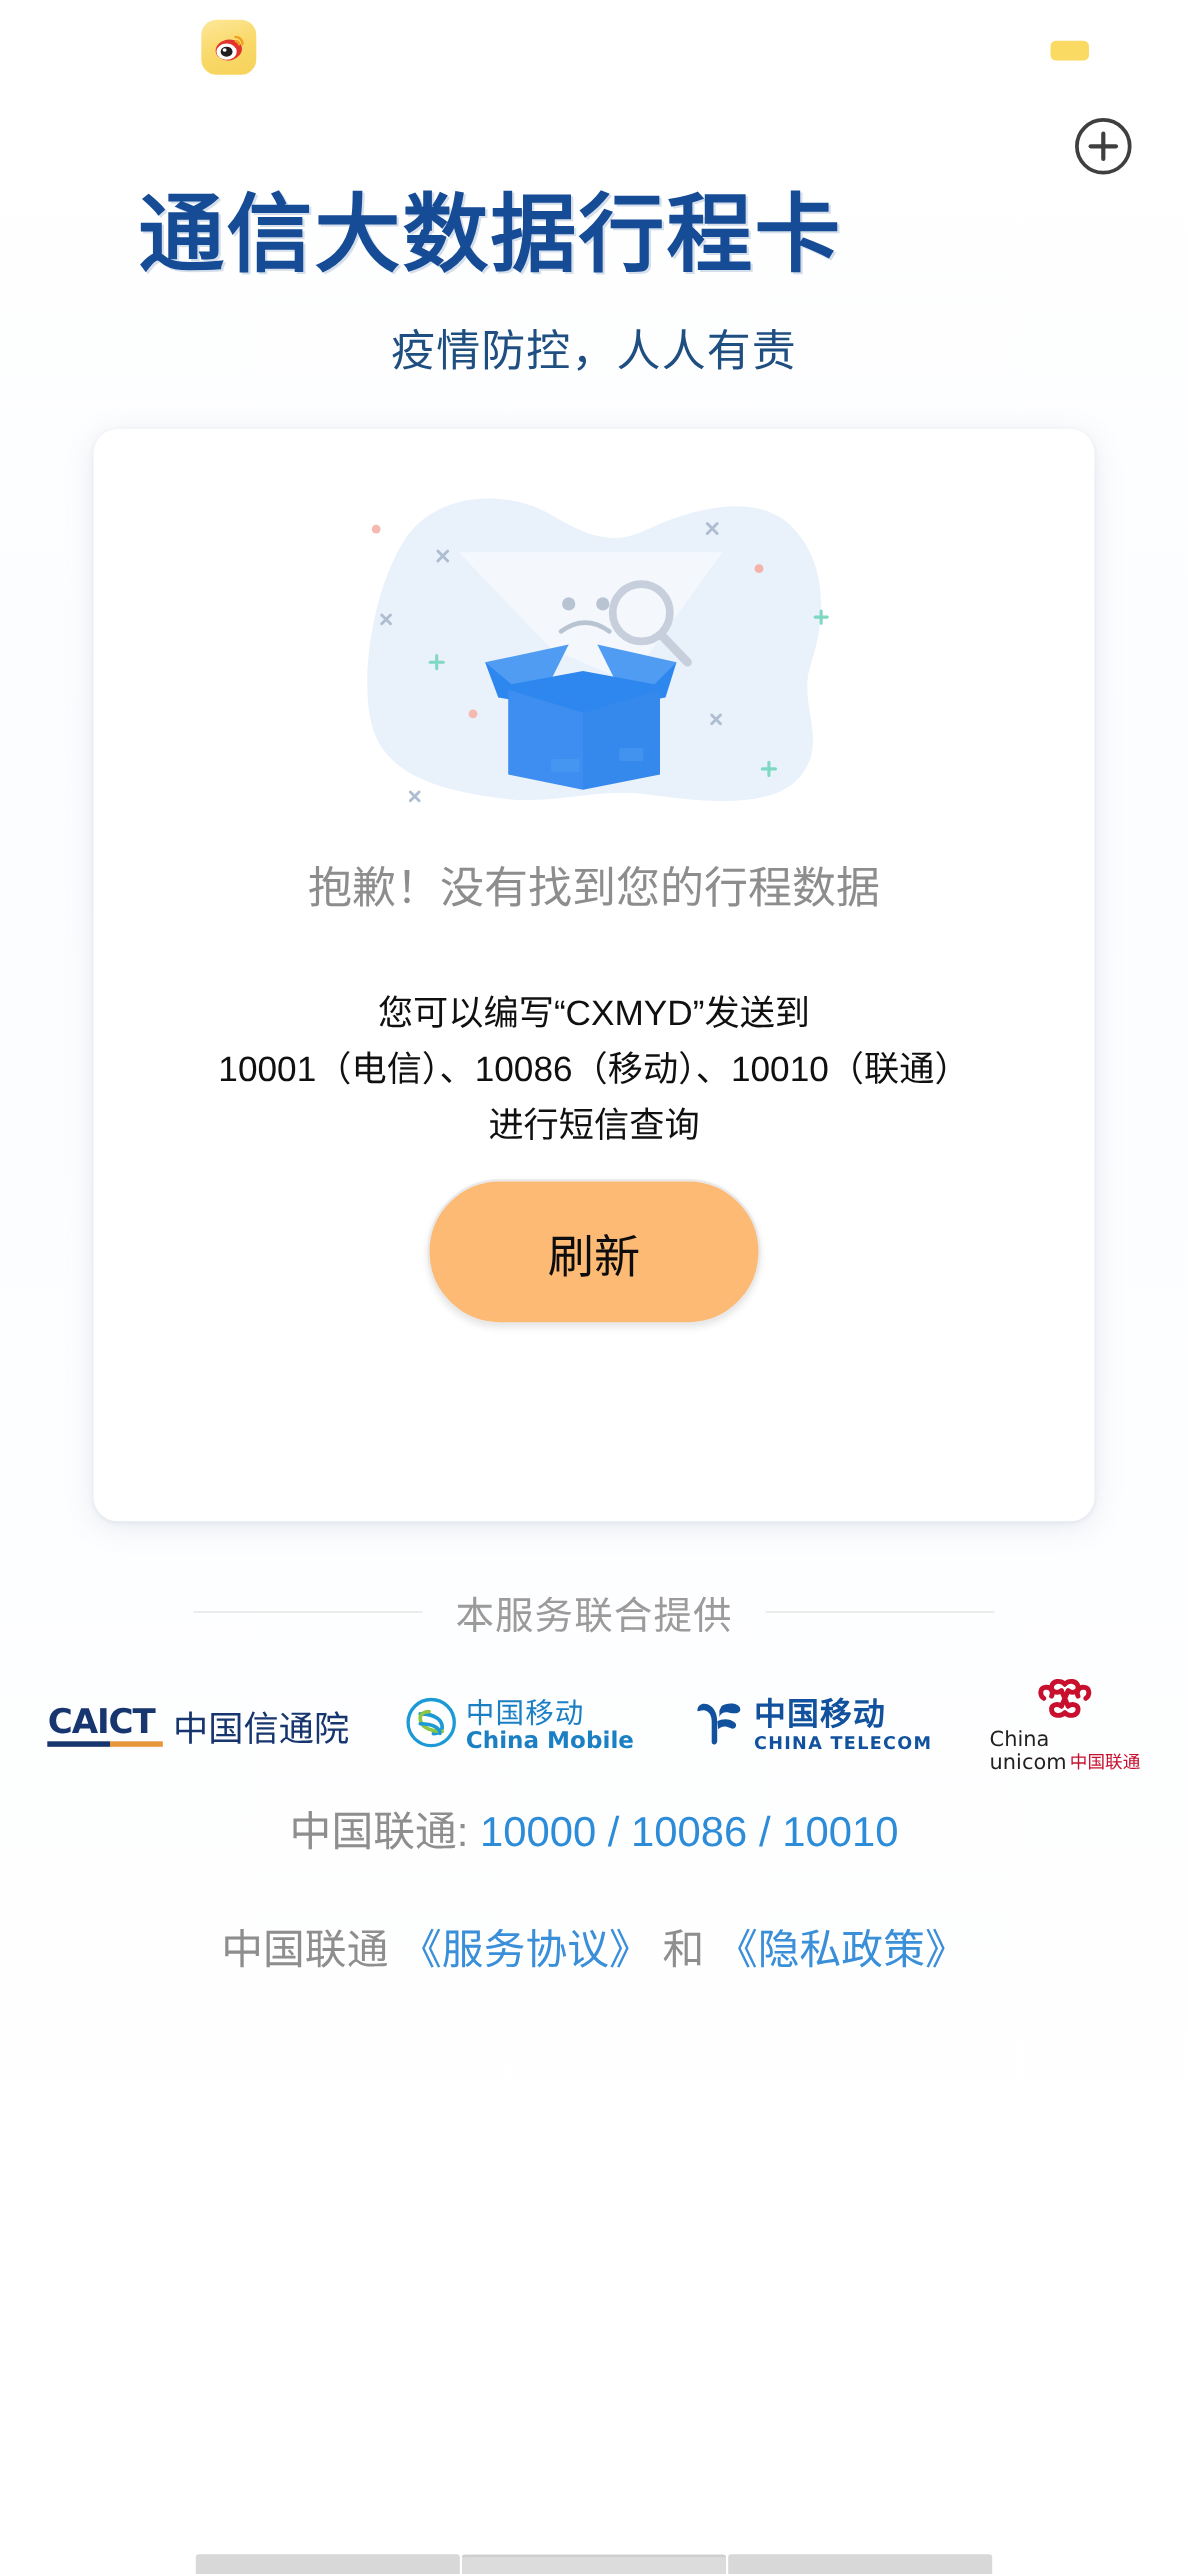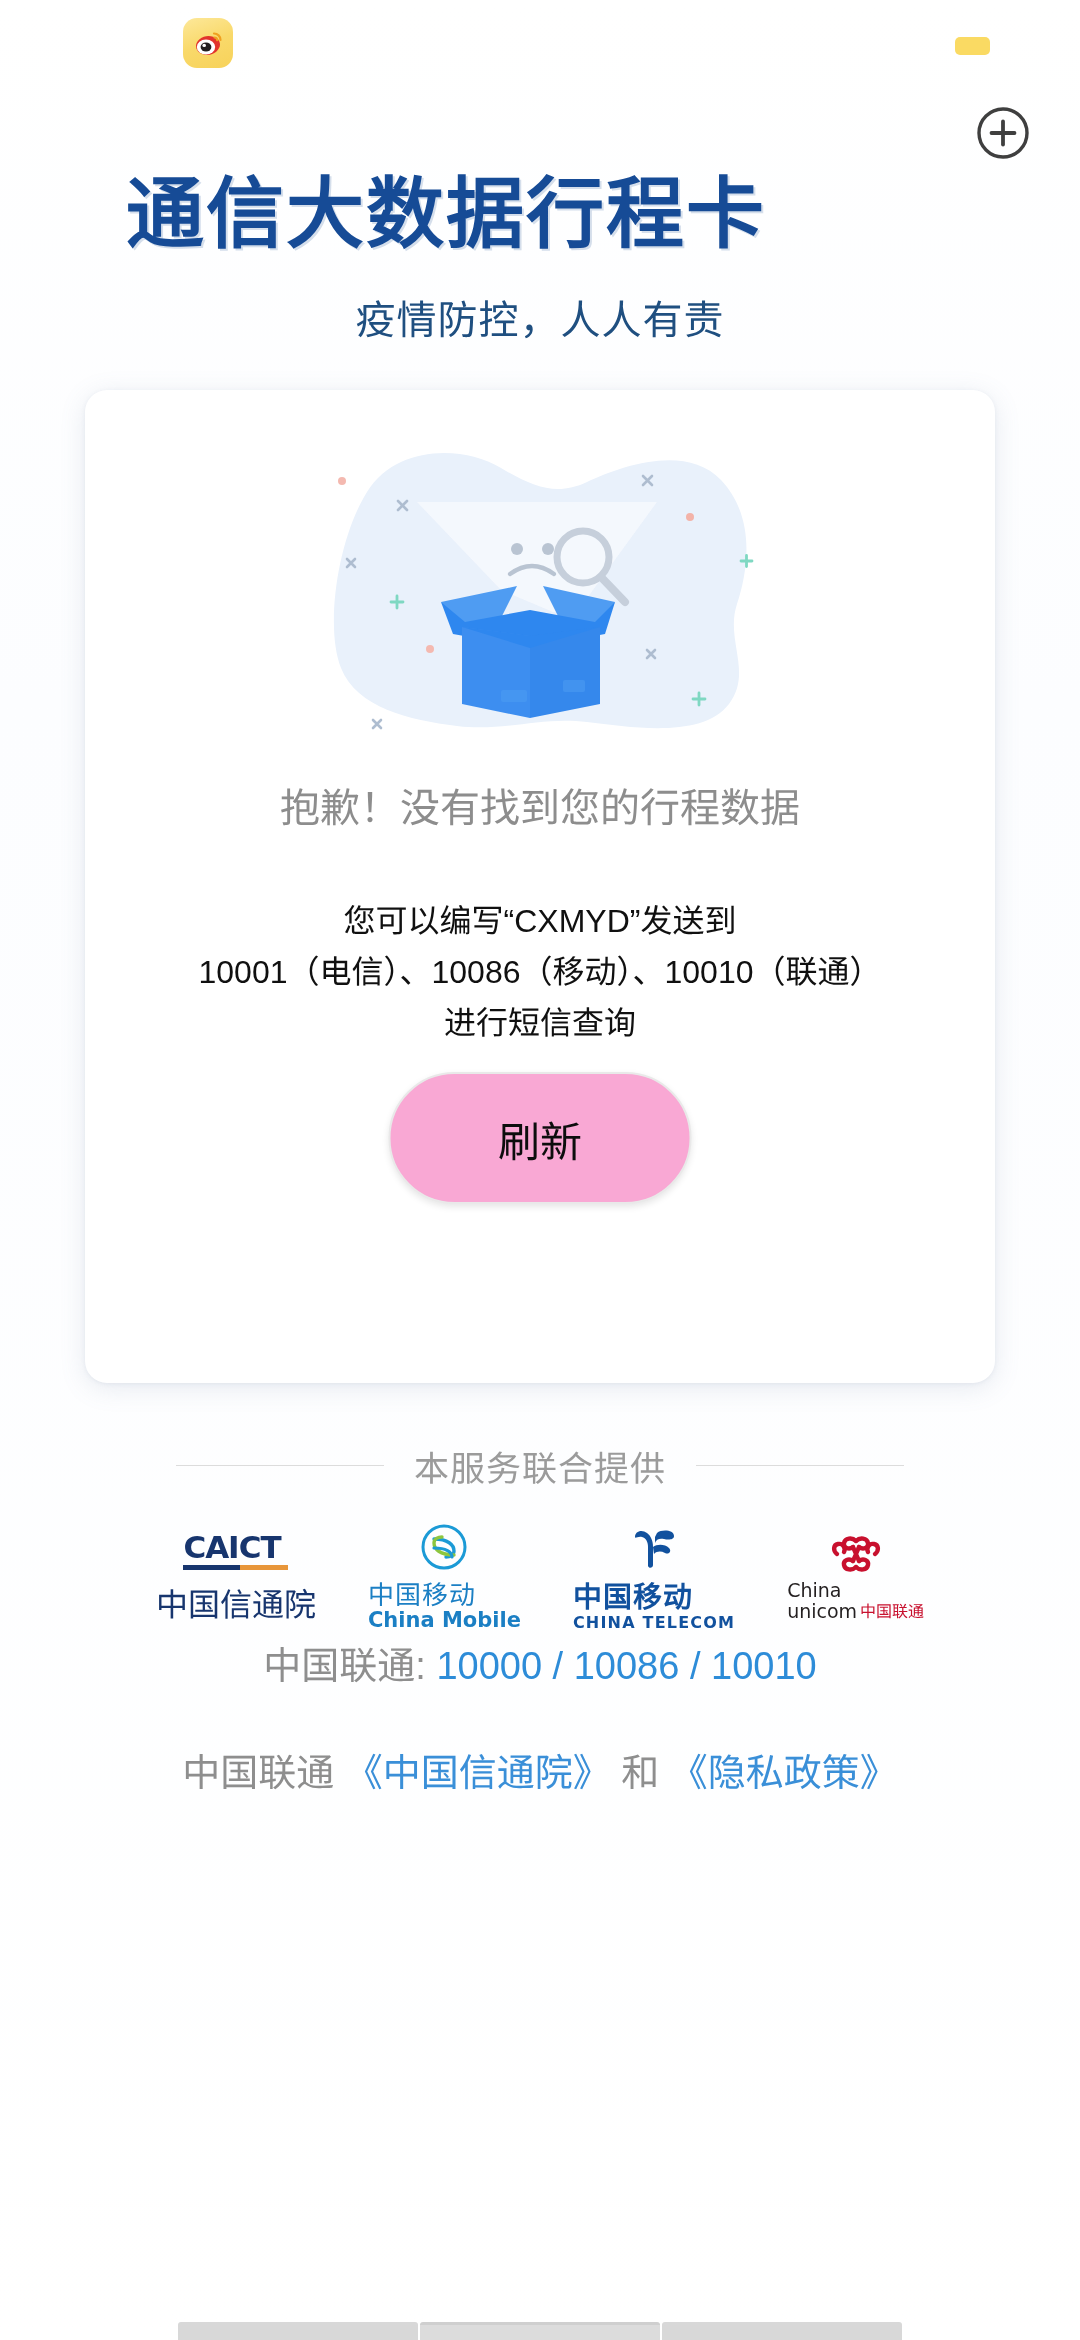--- a/index.html
+++ b/index.html
@@ -86,21 +86,21 @@
     font-size:32px; line-height:51px;
     color:#101010;
   }
   .hint-block div { white-space:nowrap; }
 
   .refresh-btn {
     position:absolute; left:50%; top:682px;
     transform:translateX(-50%);
     width:303px; height:132px;
     border-radius:66px;
-    background:#f9a8d4;
+    background:#fdba74;
     border:2px solid #e9e9e9;
     box-shadow:0 3px 7px rgba(0,0,0,.10);
     display:flex; align-items:center; justify-content:center;
     font-size:42px; color:#0d0d0d;
     cursor:pointer;
   }
 
   
   .provider-head {
     position:absolute; left:0; top:1440px; width:1080px;
@@ -112,21 +112,21 @@
   .provider-head .label {
     font-size:35px; color:#9b9b9b; letter-spacing:1px;
     white-space:nowrap;
   }
 
   .logo-row {
     position:absolute; left:0; top:1524px; width:1080px;
     display:flex; align-items:center; justify-content:center;
     gap:52px;
   }
-  .logo-cell { display:flex; align-items:center;flex-direction:column; }
+  .logo-cell { display:flex; align-items:center; }
 
   
   .caict { display:flex; align-items:center; gap:9px; }
   .caict-mark { position:relative; }
   .caict-word {
     font-size:31px; font-weight:bold; letter-spacing:-1px;
     color:#17356e; font-family:"DejaVu Sans","Liberation Sans",sans-serif;
     line-height:32px;
   }
   .caict-bar { display:flex; height:5px; margin-top:2px; }
@@ -345,21 +345,21 @@
     </div>
   </div>
 
   <div class="hotline">
     <span>中国联通:</span>
     <span class="num">10000 / 10086 / 10010</span>
   </div>
 
   <div class="agreements">
     <span>中国联通</span>
-    <span class="lnk">《中国信通院》</span>
+    <span class="lnk">《服务协议》</span>
     <span>和</span>
     <span class="lnk">《隐私政策》</span>
   </div>
 
   <div class="bottom-bar">
     <span class="seg a"></span>
     <span class="seg b"></span>
     <span class="seg c"></span>
   </div>
 

